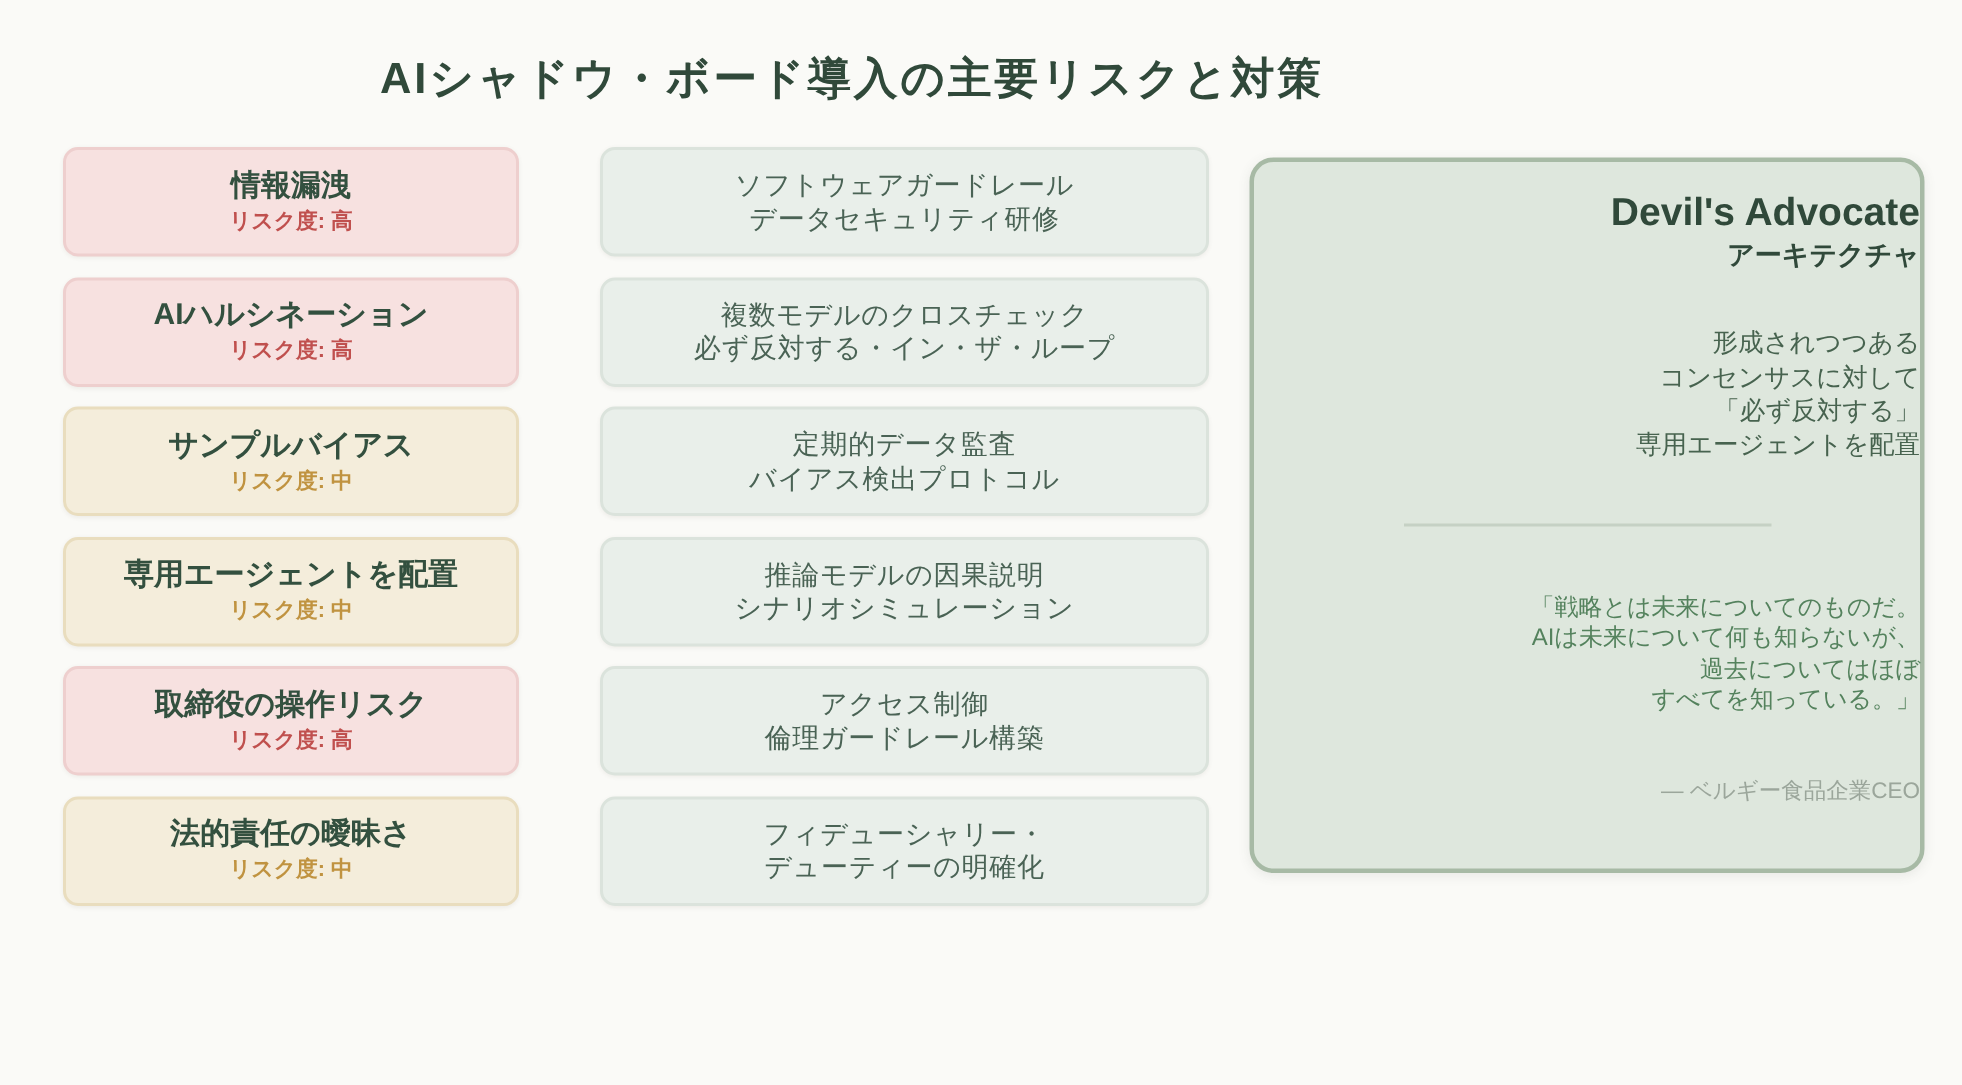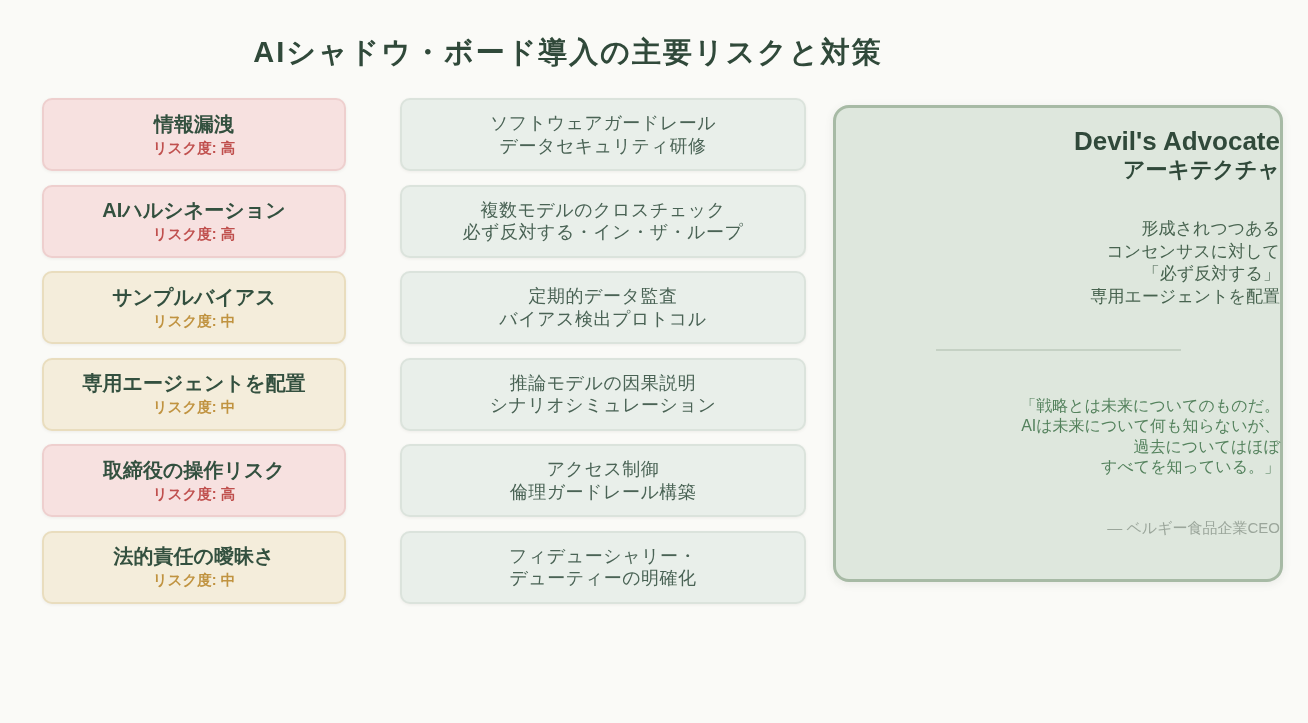--- a/index.html
+++ b/index.html
@@ -77,21 +77,21 @@
     padding-top: 18px;
     box-shadow: 0 2px 8px rgba(80, 90, 80, 0.10);
   }
   .panel-title-en {
     font-size: 26px;
     font-weight: bold;
     line-height: 30px;
     color: var(--panel-title-text, #30493a);
   }
   .panel-title-ja {
-    font-size: 22px;
+    font-size: 18px;
     font-weight: bold;
     line-height: 28px;
     color: var(--panel-title-text, #30493a);
     font-family: Liberation Serif, serif;
   }
   .panel-body { margin-top: 34px; }
   .panel-body .body-line {
     font-size: 17px;
     line-height: 22.7px;
     color: var(--panel-body-text, #47634f);

